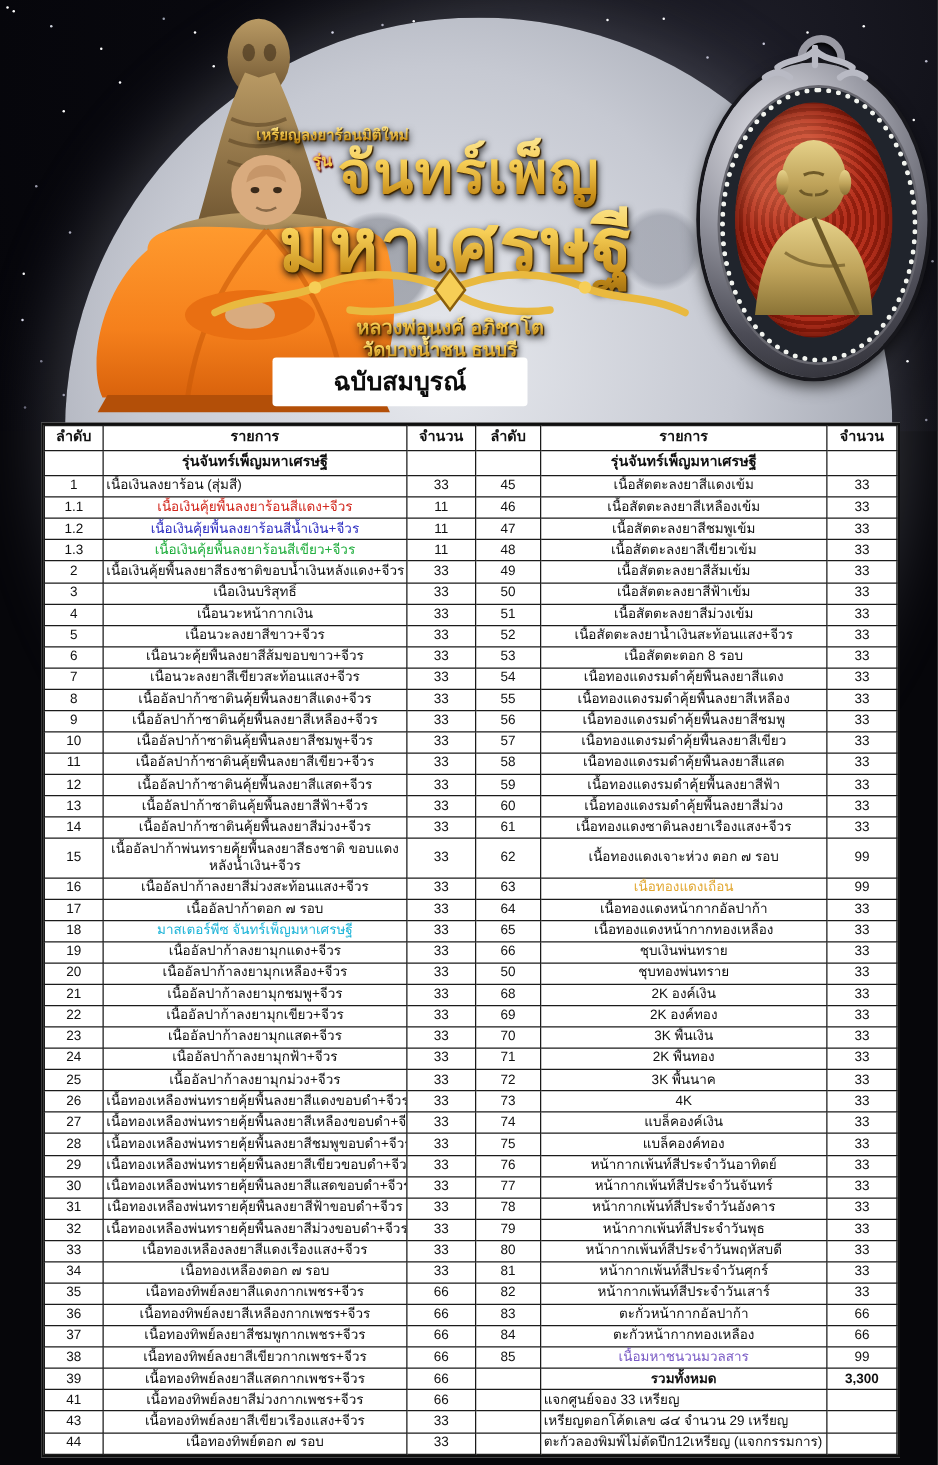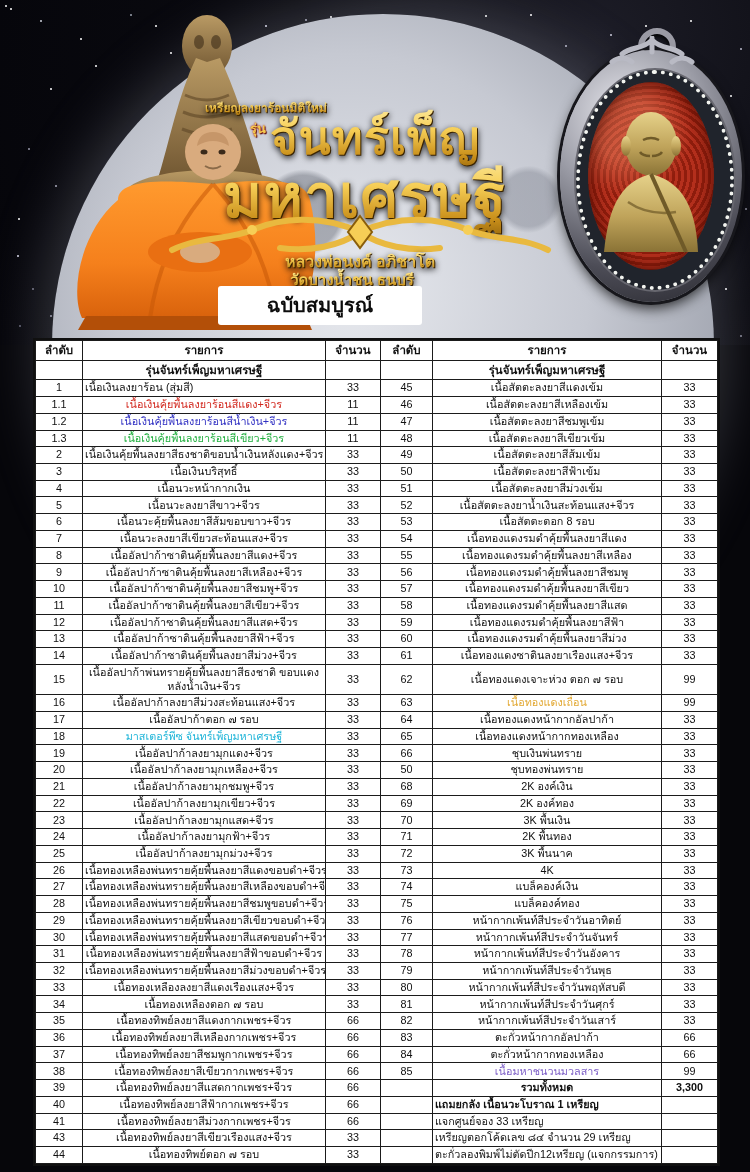--- a/index.html
+++ b/index.html
@@ -519,28 +519,20 @@
           </tr>
           <tr>
             <td class="c-no">39</td>
             <td class="c-item">เนื้อทองทิพย์ลงยาสีแสดกากเพชร+จีวร</td>
             <td class="c-qty">66</td>
             <td class="c-no"></td>
             <td class="c-item b">รวมทั้งหมด</td>
             <td class="c-qty b">3,300</td>
           </tr>
           <tr>
-            <td class="c-no">40</td>
-            <td class="c-item">เนื้อทองทิพย์ลงยาสีฟ้ากากเพชร+จีวร</td>
-            <td class="c-qty">66</td>
-            <td class="c-no"></td>
-            <td class="c-item left b">แถมยกลัง เนื้อนวะโบราณ 1 เหรียญ</td>
-            <td class="c-qty"></td>
-          </tr>
-          <tr>
             <td class="c-no">41</td>
             <td class="c-item">เนื้อทองทิพย์ลงยาสีม่วงกากเพชร+จีวร</td>
             <td class="c-qty">66</td>
             <td class="c-no"></td>
             <td class="c-item left">แจกศูนย์จอง 33 เหรียญ</td>
             <td class="c-qty"></td>
           </tr>
           <tr>
             <td class="c-no">43</td>
             <td class="c-item">เนื้อทองทิพย์ลงยาสีเขียวเรืองแสง+จีวร</td>

